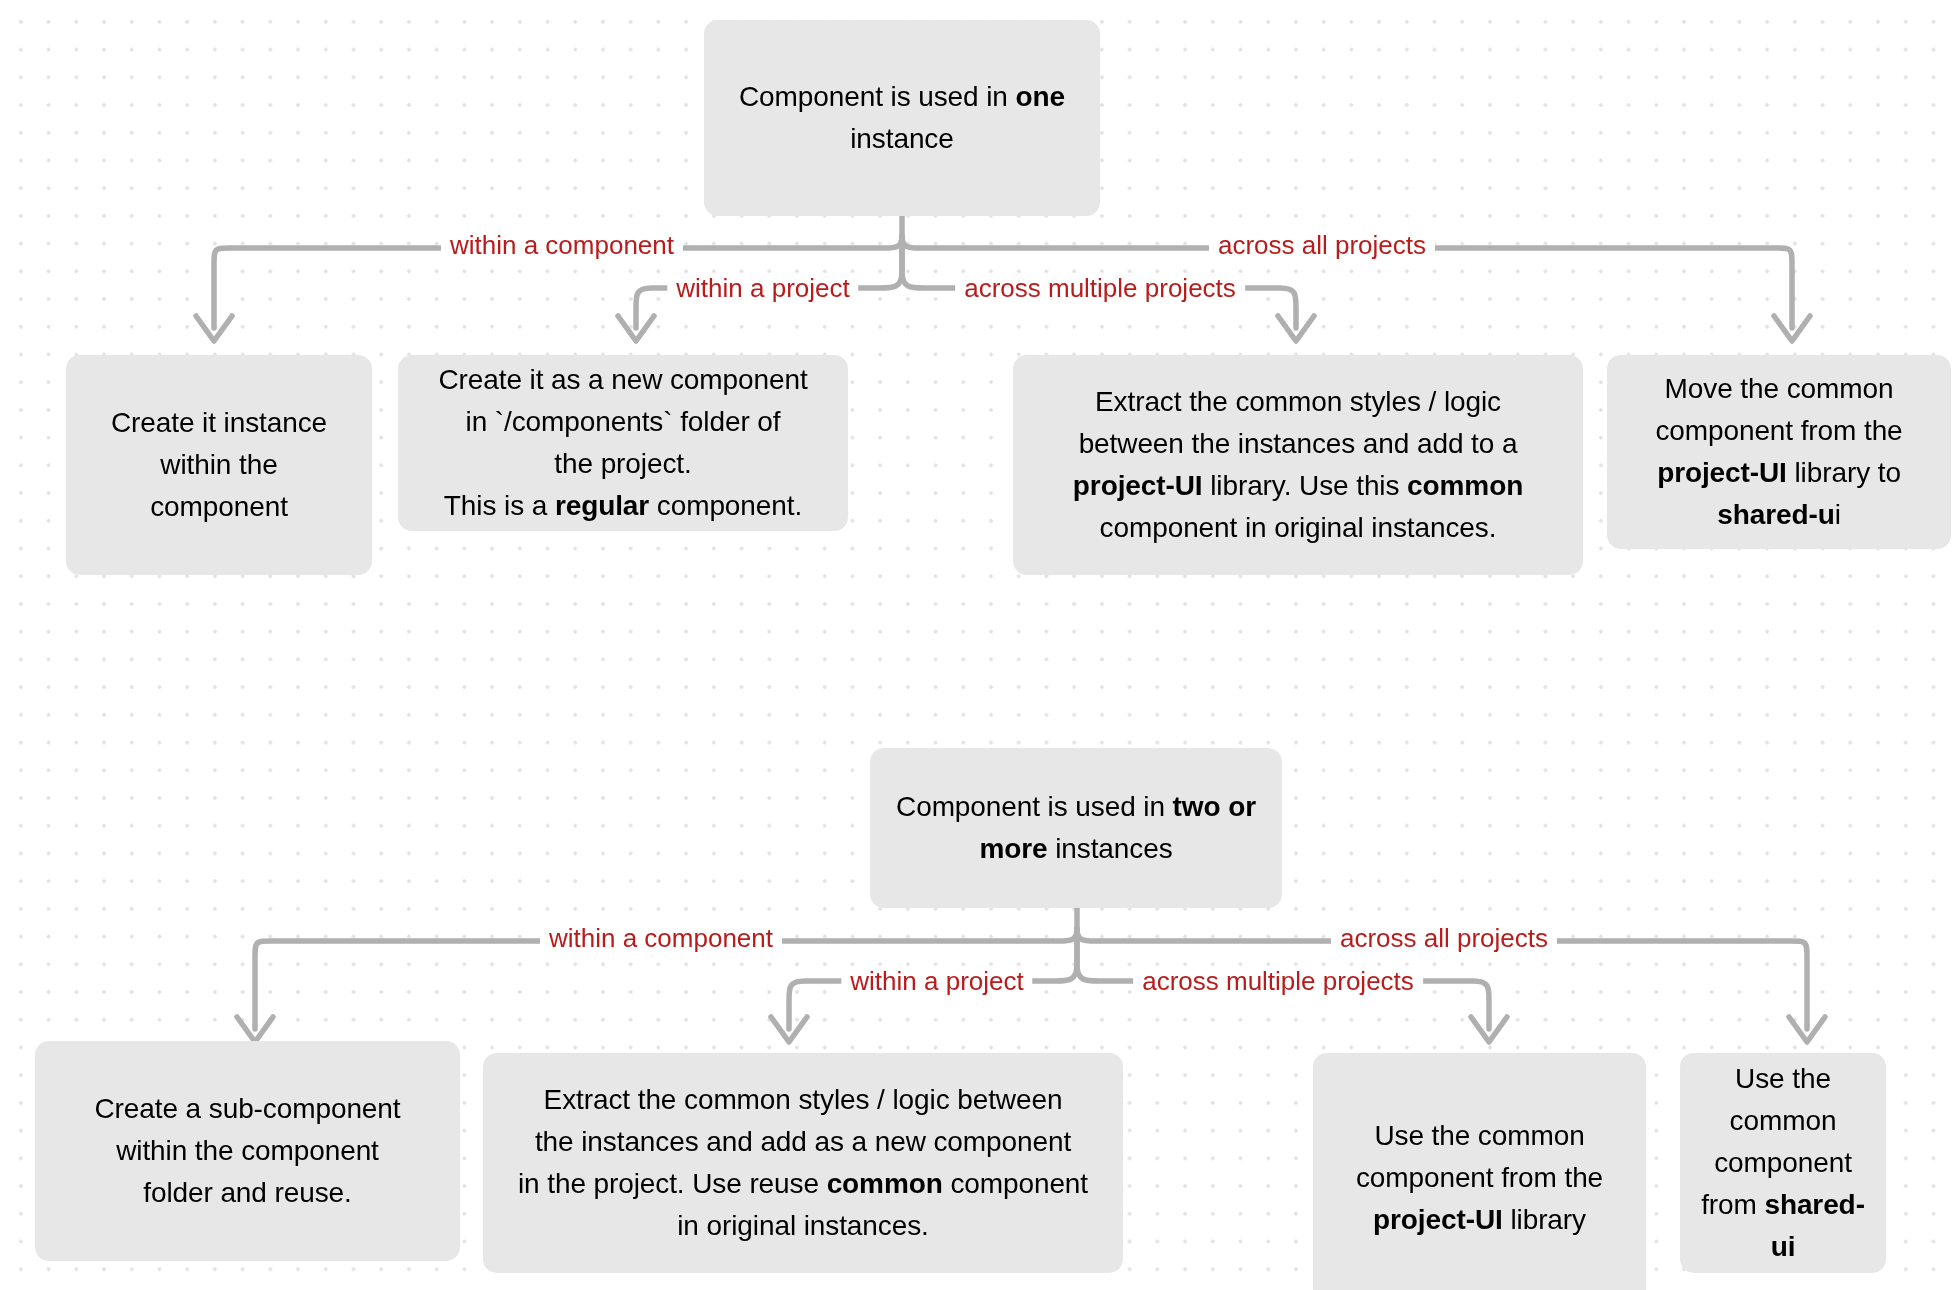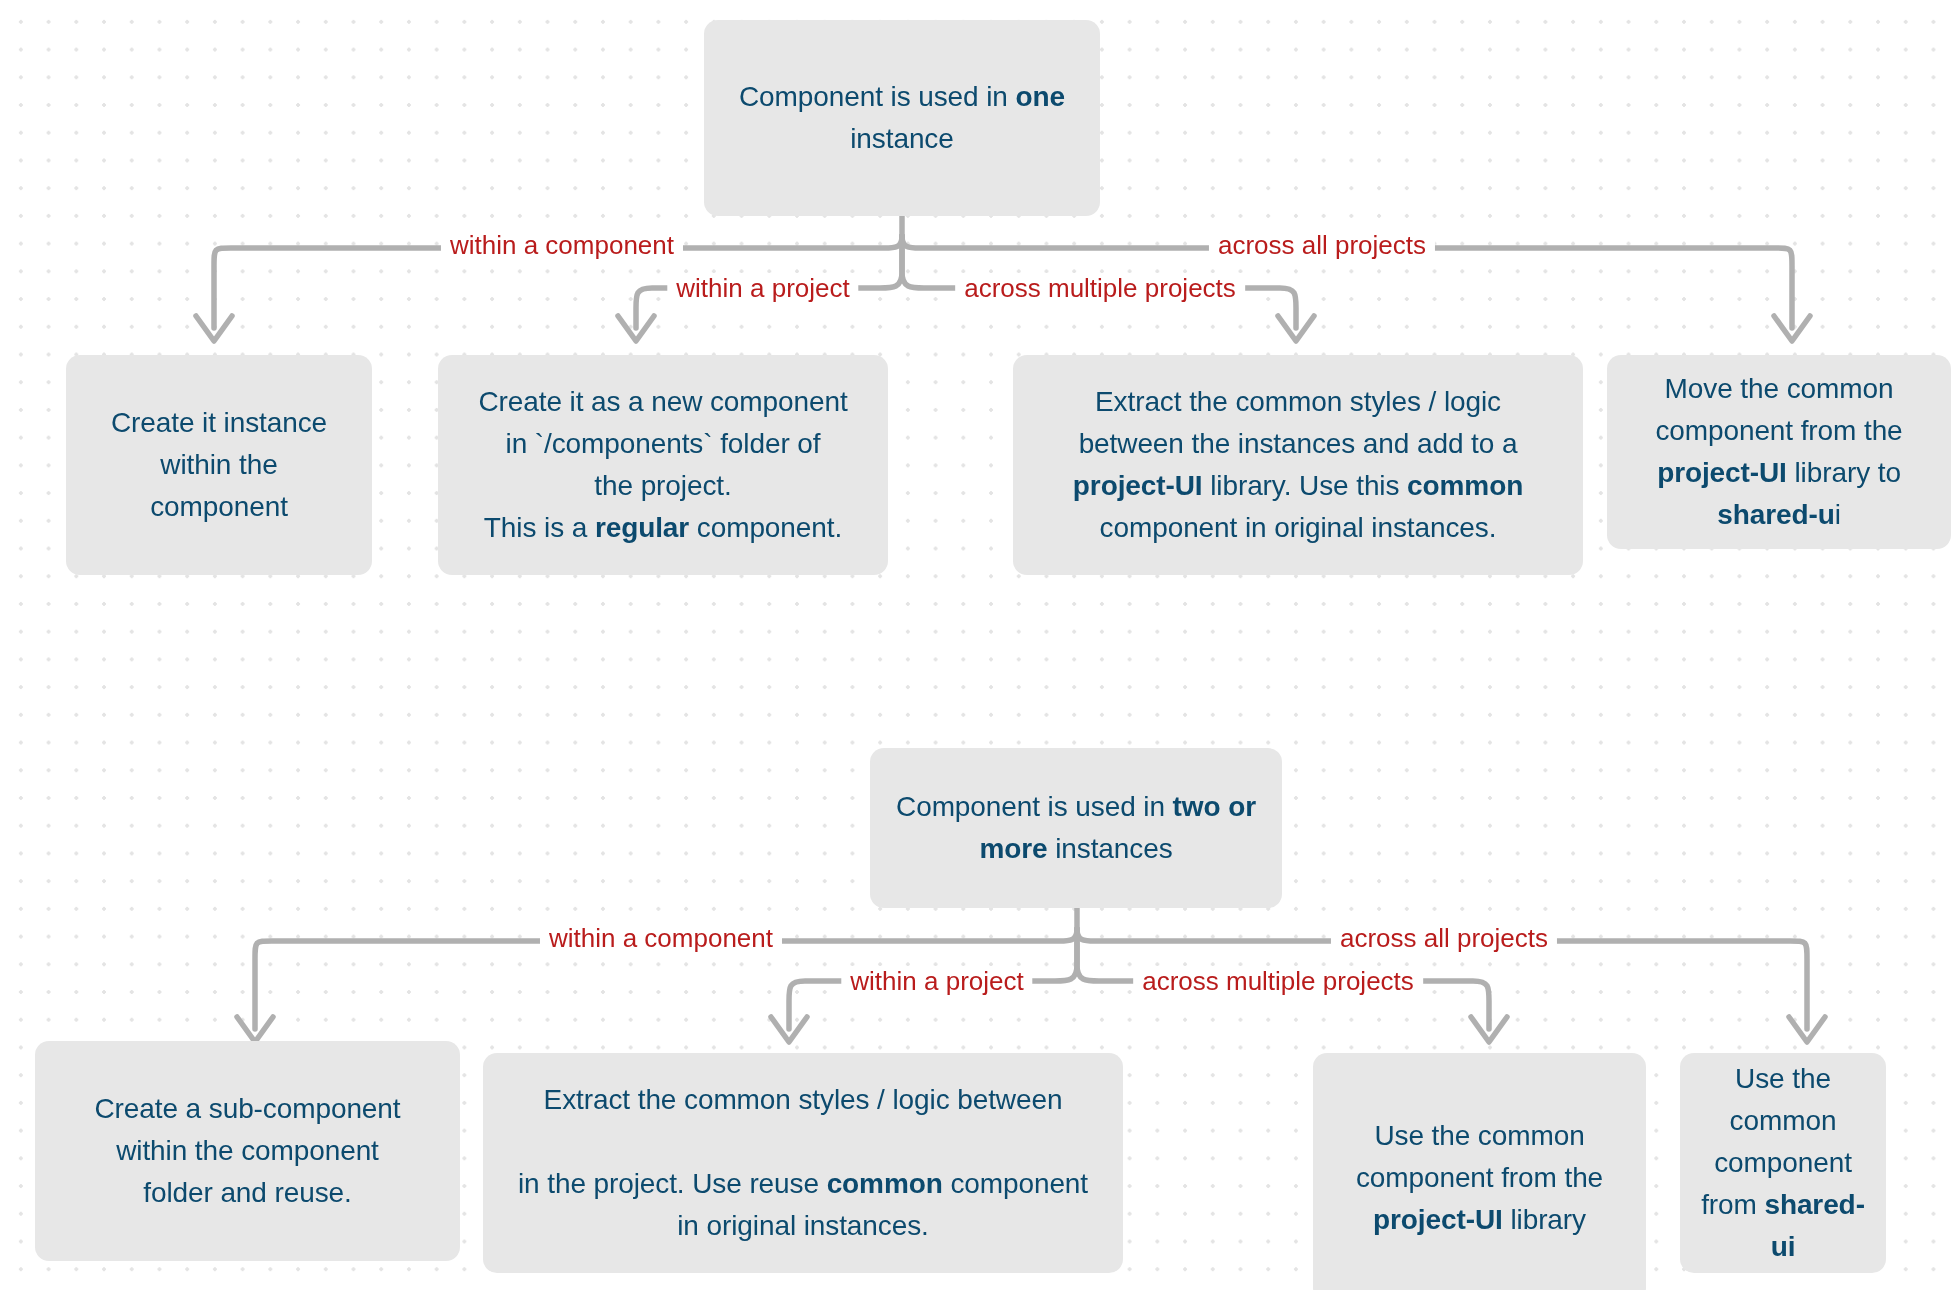--- a/index.html
+++ b/index.html
@@ -30,21 +30,21 @@
   }
   .node {
     position: absolute;
     box-sizing: border-box;
     background: #e7e7e7;
     border-radius: 14px;
     display: flex;
     align-items: center;
     justify-content: flex-start;
     text-align: center;
-    color: #0c4a6e;
+    color: #000000;
     font-size: 28px;
     line-height: 42px;
     letter-spacing: -0.1px;
     padding: 8px 16px;
     font-family: "Liberation Sans", sans-serif;
   }
   .node .inner { width: 100%; }
   .node b { font-weight: 700; }
   .edge-label {
     position: absolute;
@@ -109,21 +109,21 @@
   <div class="edge-label" style="left:1100px; top:288px;">across multiple projects</div>
 
   <div class="node" style="left:66px; top:355px; width:306px; height:220px;">
     <span class="inner">
       <span>Create it instance</span><br>
       <span>within the</span><br>
       <span>component</span>
     </span>
   </div>
 
-  <div class="node" style="left:398px; top:355px; width:450px; height:220px;margin-left:40px;">
+  <div class="node" style="left:398px; top:355px; width:450px; height:176px;">
     <span class="inner">
       <span>Create it as a new component</span><br>
       <span>in `/components` folder of</span><br>
       <span>the project.</span><br>
       <span>This is a </span><b>regular</b><span> component.</span>
     </span>
   </div>
 
   <div class="node" style="left:1013px; top:355px; width:570px; height:220px;">
     <span class="inner">
@@ -158,21 +158,21 @@
     <span class="inner">
       <span>Create a sub-component</span><br>
       <span>within the component</span><br>
       <span>folder and reuse.</span>
     </span>
   </div>
 
   <div class="node" style="left:483px; top:1053px; width:640px; height:220px;">
     <span class="inner">
       <span>Extract the common styles / logic between</span><br>
-      <br>
+      <span>the instances and add as a new component</span><br>
       <span>in the project. Use reuse </span><b>common</b><span> component</span><br>
       <span>in original instances.</span>
     </span>
   </div>
 
   <div class="node" style="left:1313px; top:1053px; width:333px; height:249px;">
     <span class="inner">
       <span>Use the common</span><br>
       <span>component from the</span><br>
       <b>project-UI</b><span> library</span>

